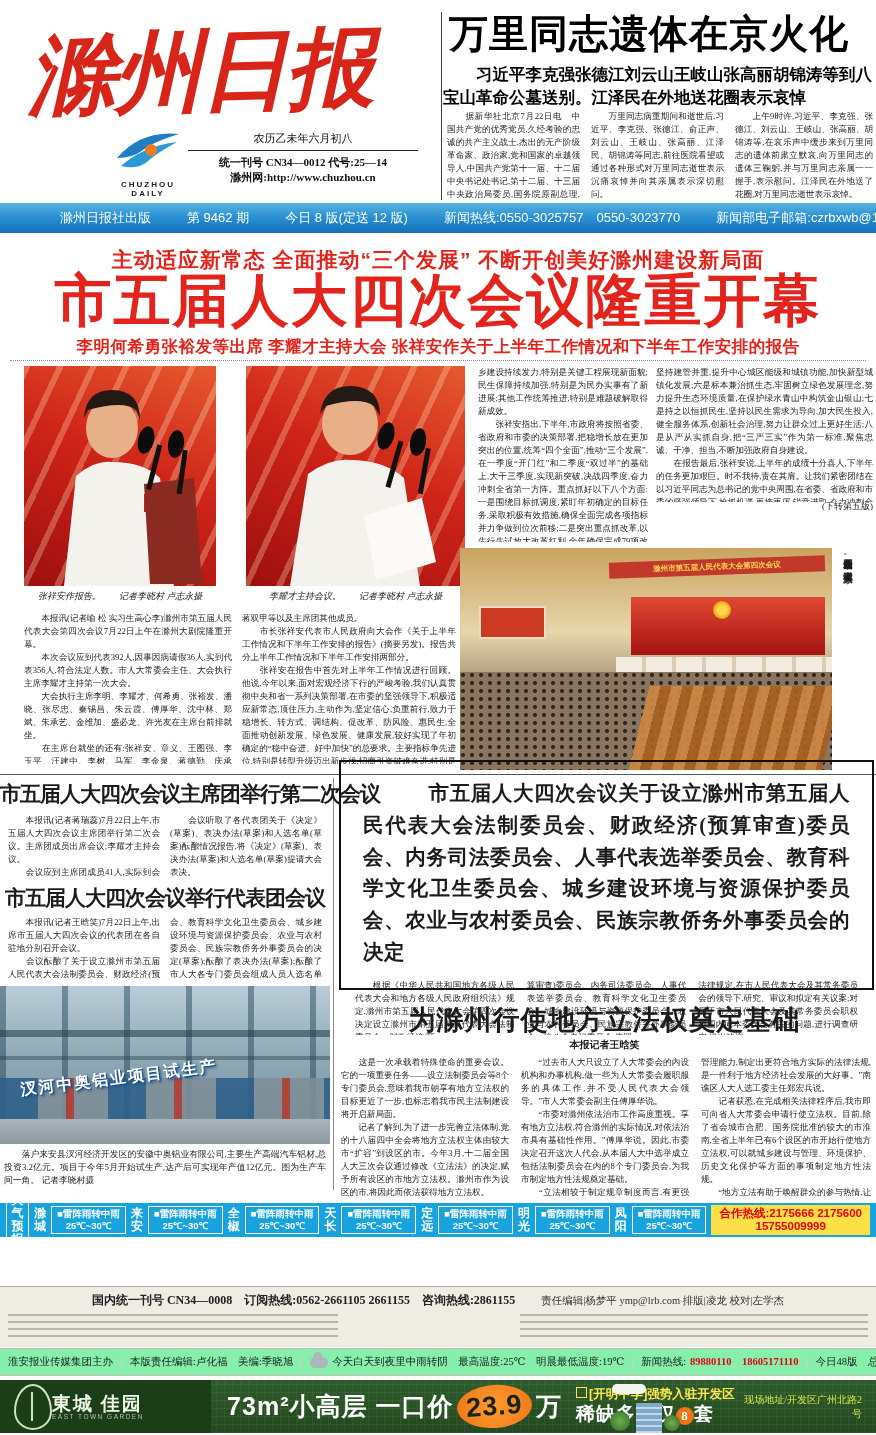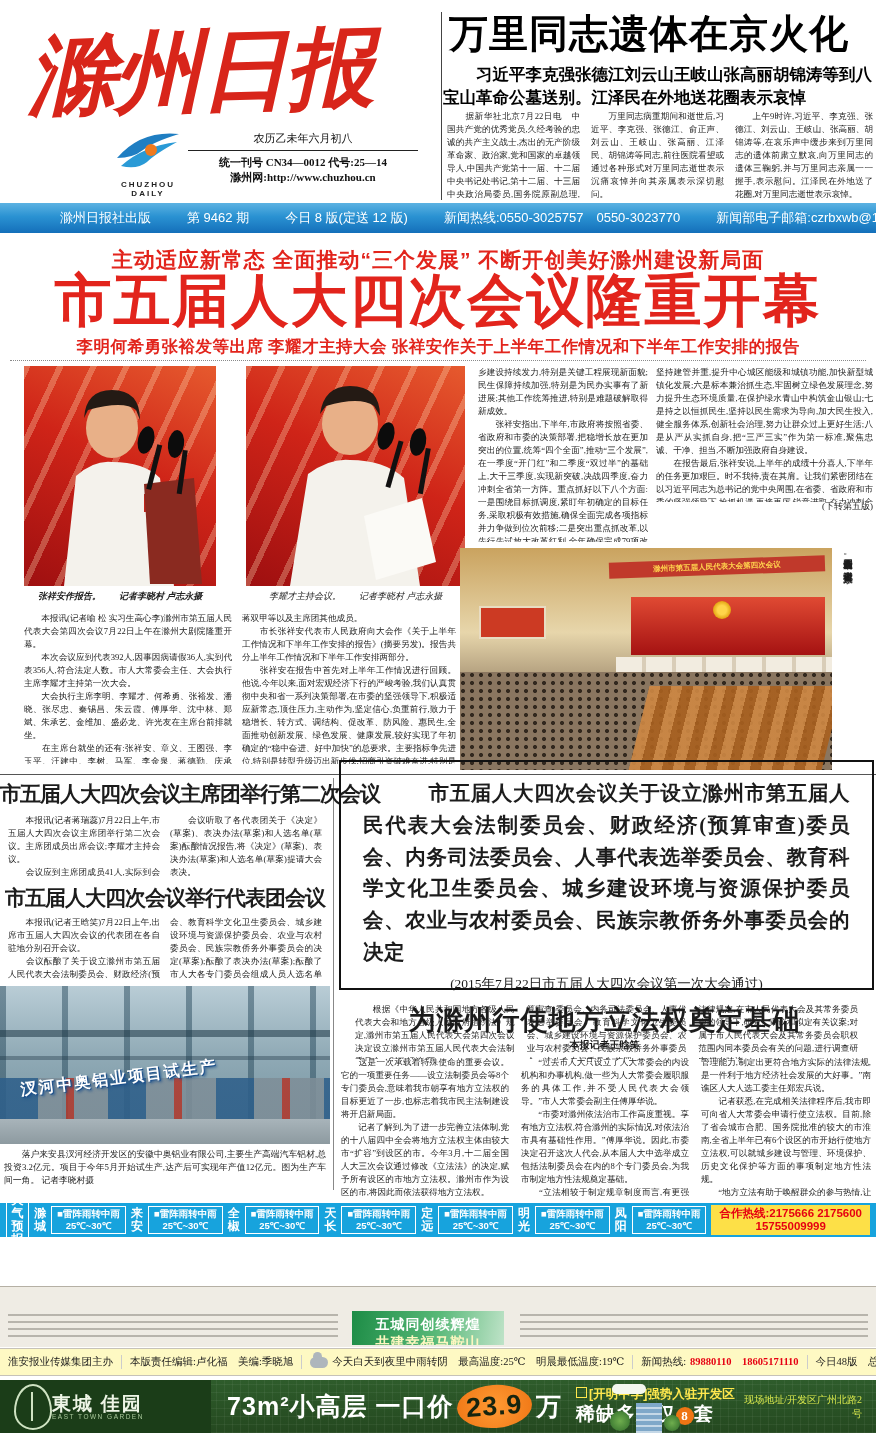--- a/index.html
+++ b/index.html
@@ -100,21 +100,21 @@
   .midstrip{background:#efece4;border-top:1px solid #b5b0a4;}
   .issn-line{font-size:12px;font-weight:bold;color:#222;white-space:nowrap;}
   .editors-line{font-size:10.5px;color:#333;white-space:nowrap;}
   .fineprint{background:repeating-linear-gradient(180deg,#9a978e 0 2px,rgba(0,0,0,0) 2px 7px);opacity:.65;}
   .green-ad{background:linear-gradient(100deg,#1d8c46 0%,#57b877 55%,#bfe3c8 100%);
             color:#fff;text-align:center;font-weight:900;overflow:hidden;}
   .green-ad .l1{font-size:14px;letter-spacing:1px;margin-top:5px;}
   .green-ad .l2{font-size:14px;letter-spacing:1px;color:#fdf7c0;}
 
   
-  .bottombar{display:flex;align-items:center;background:#fef9c3;border-top:1px solid #c6c2b8;
+  .bottombar{display:flex;align-items:center;background:#86efac;border-top:1px solid #c6c2b8;
              border-bottom:1px solid #c6c2b8;font-size:10.5px;white-space:nowrap;}
   .bottombar>div{padding:0 8px;border-right:1px solid #cccccc;display:flex;align-items:center;gap:4px;}
   .bottombar>div:last-child{border-right:none;}
   .red-num{color:#e60012;font-weight:900;}
 
   
   .bigad{background:
      repeating-linear-gradient(0deg,rgba(255,255,255,.05) 0 1px,rgba(0,0,0,0) 1px 8px),
      repeating-linear-gradient(90deg,rgba(255,255,255,.05) 0 1px,rgba(0,0,0,0) 1px 8px),
      linear-gradient(180deg,#2e5c2b,#24481f);overflow:hidden;display:flex;align-items:center;}
@@ -200,21 +200,21 @@
     <path d="M60 52 Q62 24 88 24 Q116 24 116 54 L112 44 Q100 34 64 44 Z" fill="#241a14"></path>
     <path d="M40 220 L52 110 Q70 94 88 96 Q120 96 136 112 L150 220 Z" fill="#f4f2ec"></path>
     <rect x="120" y="128" width="26" height="18" fill="#c0261c"></rect>
     <path d="M120 118 L126 218 L178 218 L170 112 Z" fill="#8a2a20"></path>
     <rect x="128" y="78" width="5" height="46" fill="#111" transform="rotate(14 130 100)"></rect>
     <ellipse cx="122" cy="74" rx="8" ry="14" fill="#0c0c0c" transform="rotate(14 122 74)"></ellipse>
     <rect x="156" y="84" width="5" height="44" fill="#111" transform="rotate(8 158 104)"></rect>
     <ellipse cx="152" cy="78" rx="8" ry="14" fill="#0c0c0c" transform="rotate(8 152 78)"></ellipse>
   </svg>
 </div>
-<div class="abs caption" style="left:24px;top:590px;width:192px;text-align:center;font-weight:bold;">张祥安作报告。　　记者李晓村 卢志永摄</div>
+<div class="abs caption" style="left:24px;top:590px;width:192px;text-align:center;">张祥安作报告。　　记者李晓村 卢志永摄</div>
 
 <div class="abs portrait" style="left:246px;top:366px;width:219px;height:220px;">
   <svg width="219" height="220" viewBox="0 0 219 220">
     <ellipse cx="104" cy="58" rx="28" ry="31" fill="#e8b088"></ellipse>
     <path d="M74 48 Q78 20 104 20 Q134 20 134 50 L128 40 Q114 30 80 40 Z" fill="#241a14"></path>
     <path d="M44 220 L62 108 Q84 92 104 94 Q138 94 158 112 L174 220 Z" fill="#f4f2ec"></path>
     <path d="M118 150 L176 132 L190 196 L130 214 Z" fill="#fbfaf6"></path>
     <rect x="146" y="74" width="5" height="48" fill="#111" transform="rotate(16 148 98)"></rect>
     <ellipse cx="140" cy="70" rx="8" ry="14" fill="#0c0c0c" transform="rotate(16 140 70)"></ellipse>
     <rect x="176" y="82" width="5" height="46" fill="#111" transform="rotate(10 178 104)"></rect>
@@ -265,21 +265,20 @@
   <div class="factory-beam" style="top:28%;"></div>
   <div class="factory-beam" style="top:44%;height:4px;opacity:.7;"></div>
   <div class="factory-machines"></div>
   <div class="factory-floor"></div>
   <div class="factory-overlay">汊河中奥铝业项目试生产</div>
 </div>
 <div class="abs col just" style="left:4px;top:1148px;width:322px;height:50px;font-size:8.8px;">　　落户来安县汊河经济开发区的安徽中奥铝业有限公司,主要生产高端汽车铝材,总投资3.2亿元。项目于今年5月开始试生产,达产后可实现年产值12亿元。图为生产车间一角。 记者李晓村摄</div>
 
 <div class="abs decision-box" style="left:339px;top:760px;width:531px;height:226px;">
   <div class="decision-title just" style="margin:16px 22px 0;">市五届人大四次会议关于设立滁州市第五届人民代表大会法制委员会、财政经济(预算审查)委员会、内务司法委员会、人事代表选举委员会、教育科学文化卫生委员会、城乡建设环境与资源保护委员会、农业与农村委员会、民族宗教侨务外事委员会的决定</div>
-  <div class="decision-passed" style="margin-top:6px;">(2015年7月22日市五届人大四次会议第一次大会通过)</div>
   <div style="display:flex;gap:12px;margin:10px 14px 0;">
     <div class="col just" style="width:168px;height:56px;">　　根据《中华人民共和国地方各级人民代表大会和地方各级人民政府组织法》规定,滁州市第五届人民代表大会第四次会议决定设立滁州市第五届人民代表大会法制委员会、财政经济(预</div>
     <div class="col just" style="width:168px;height:56px;">算审查)委员会、内务司法委员会、人事代表选举委员会、教育科学文化卫生委员会、城乡建设环境与资源保护委员会、农业与农村委员会、民族宗教侨务外事委员会。这八个专门委员会,依照</div>
     <div class="col just" style="width:168px;height:56px;">法律规定,在市人民代表大会及其常务委员会的领导下,研究、审议和拟定有关议案;对属于市人民代表大会及其常务委员会职权范围内同本委员会有关的问题,进行调查研究,提出建议。</div>
   </div>
 </div>
 
 <div class="abs leg-head" style="left:339px;top:1002px;width:531px;">为滁州行使地方立法权奠定基础</div>
 <div class="abs leg-byline" style="left:339px;top:1038px;width:531px;">本报记者王晗笑</div>
 <div class="abs col just" style="left:341px;top:1056px;width:168px;height:140px;">　　这是一次承载着特殊使命的重要会议。它的一项重要任务——设立法制委员会等8个专门委员会,意味着我市朝享有地方立法权的目标更近了一步,也标志着我市民主法制建设将开启新局面。
@@ -332,25 +331,25 @@
     <div>■雷阵雨转中雨</div>
       <div>25℃~30℃</div>
   </div>
   <div class="w-hotline">
     <div>合作热线:2175666 2175600</div>
       <div>15755009999</div>
   </div>
 </div>
 
 <div class="abs midstrip" style="left:0;top:1286px;width:876px;height:60px;">
+  <div style="display:flex;justify-content:center;gap:26px;align-items:baseline;padding-top:5px;">
+    <div class="issn-line">国内统一刊号 CN34—0008　订阅热线:0562-2661105 2661155　咨询热线:2861155</div>
+    <div class="editors-line">责任编辑|杨梦平 ymp@lrb.com 排版|凌龙 校对|左学杰</div>
+  </div>
   <div class="fineprint abs" style="left:8px;top:27px;width:330px;height:28px;"></div>
-  <div class="green-ad abs" style="left:352px;top:24px;width:152px;height:34px;">
-    <div class="l1">五城同创续辉煌</div>
-    <div class="l2">共建幸福马鞍山</div>
-  </div>
   <div class="fineprint abs" style="left:520px;top:27px;width:348px;height:28px;"></div>
 </div>
 
 <div class="abs bottombar" style="left:0;top:1348px;width:876px;height:28px;box-sizing:border-box;">
   <div>
       <span>淮安报业传媒集团主办</span>
     </div>
   <div>
       <span>本版责任编辑:卢化福　美编:季晓旭</span>
     </div>

